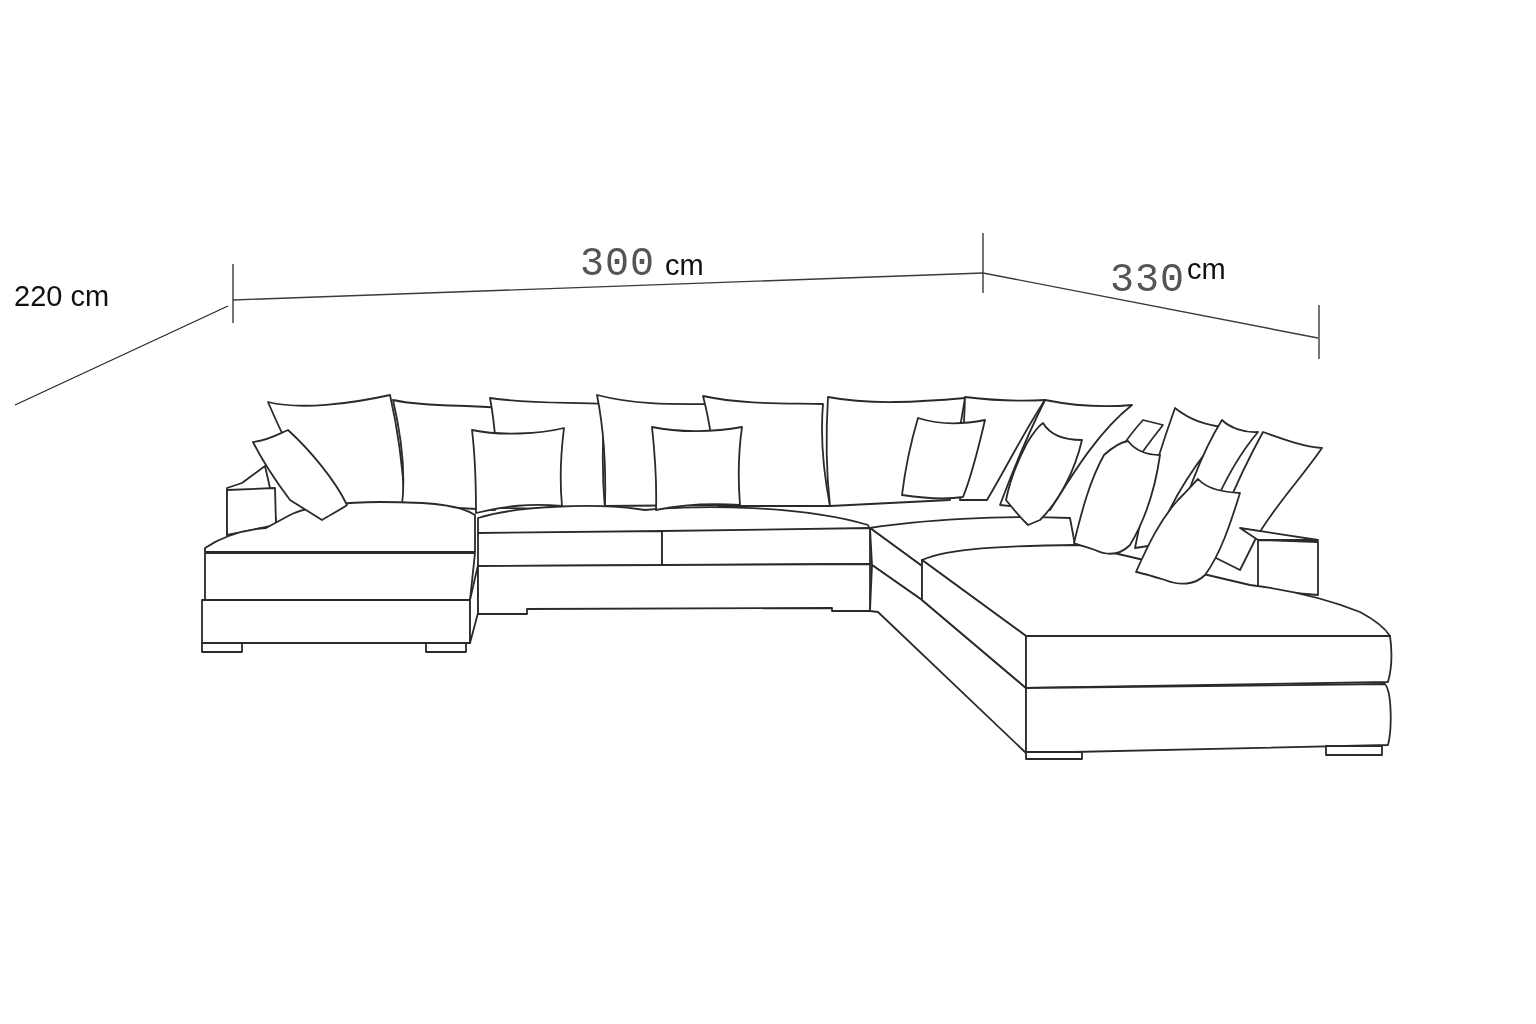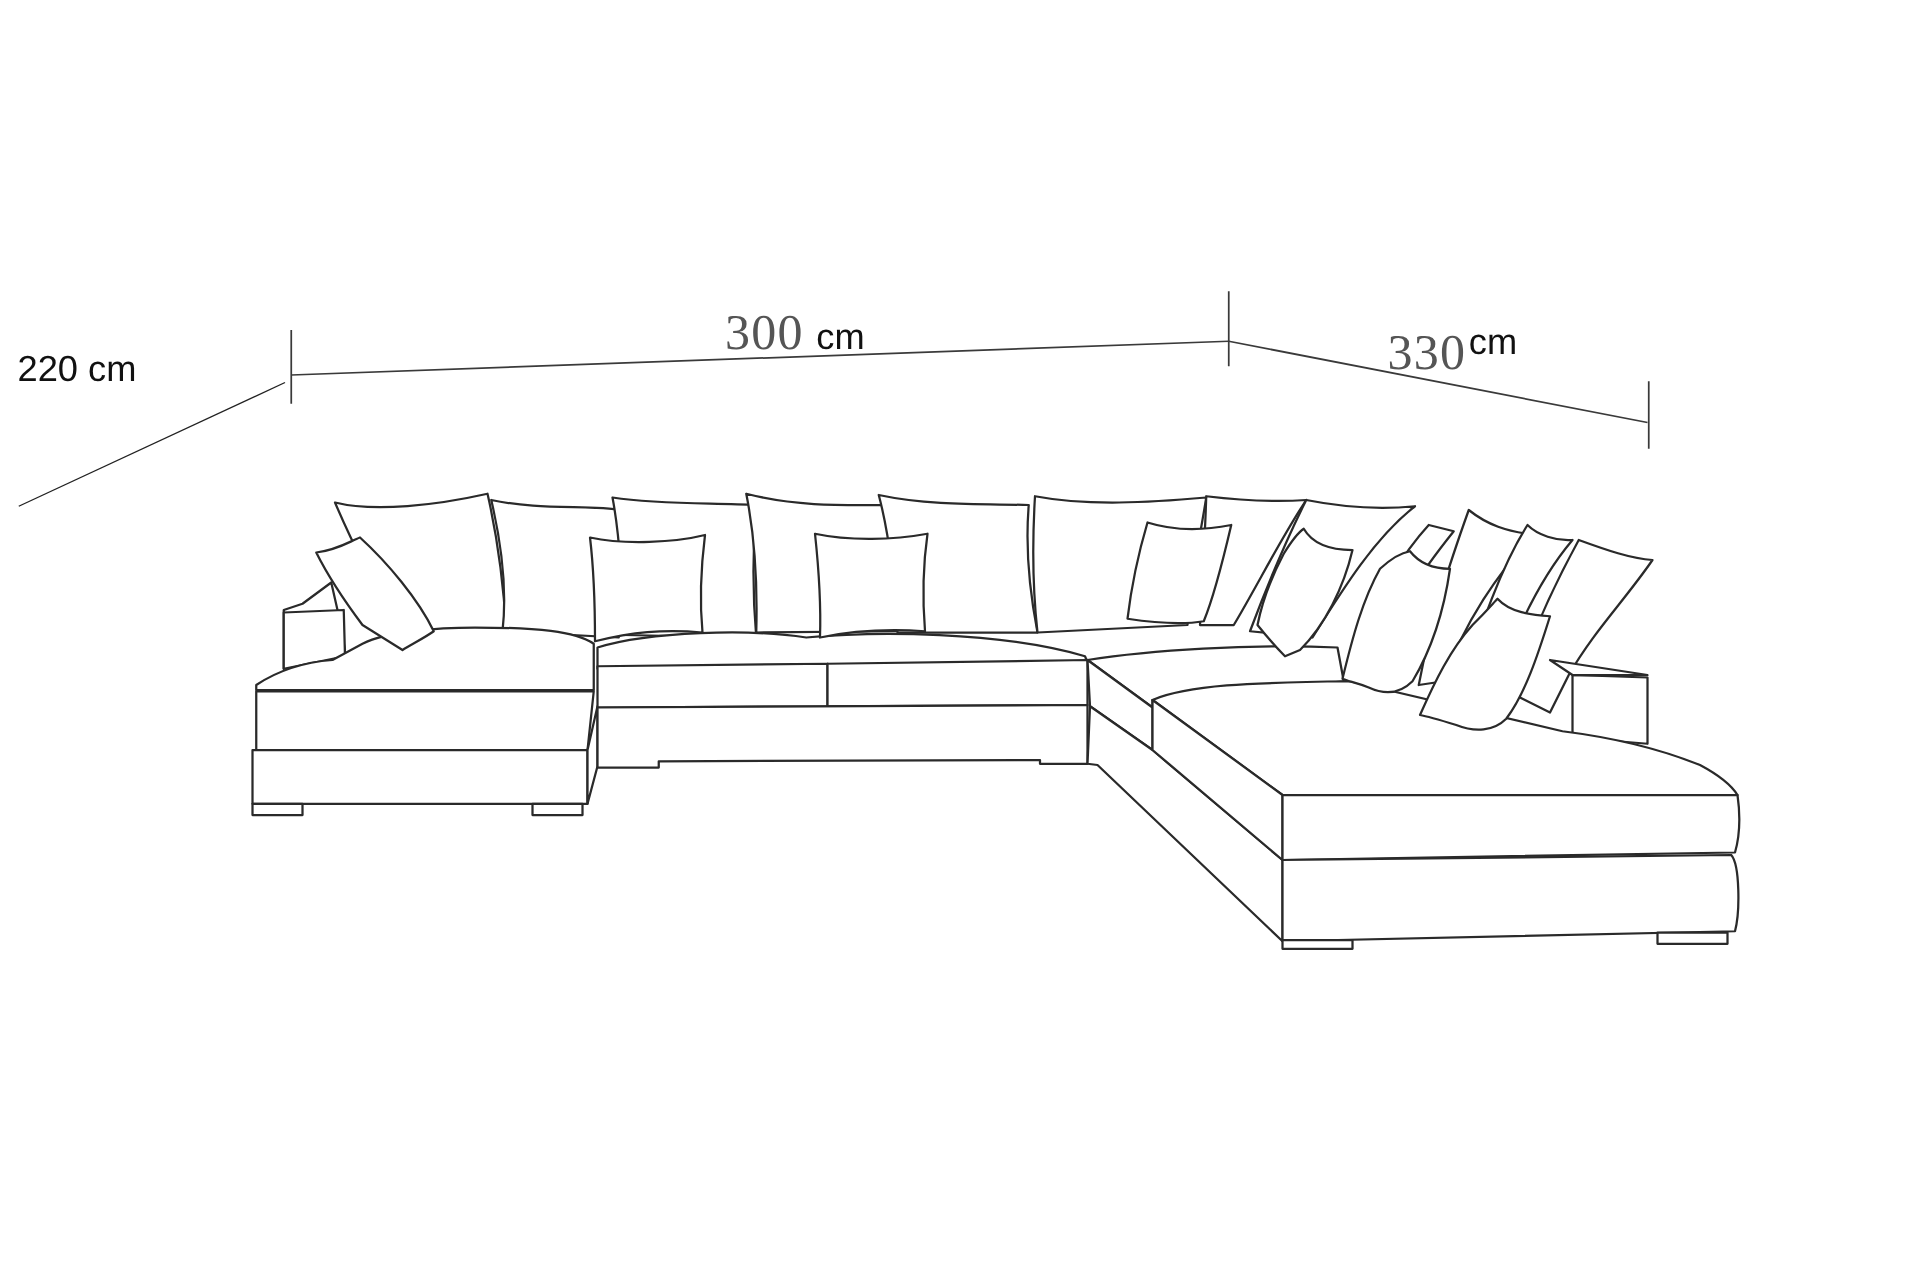--- a/index.html
+++ b/index.html
@@ -4,21 +4,21 @@
 <style>
   html, body { margin: 0; padding: 0; background: #ffffff; }
   body { width: 1536px; height: 1024px; position: relative; overflow: hidden;
          font-family: "Liberation Sans", sans-serif; }
   svg.drawing { position: absolute; left: 0; top: 0; }
   .ln { fill: #ffffff; stroke: #2a2a2a; stroke-width: 1.8; stroke-linejoin: round; stroke-linecap: round; }
   .dim { fill: none; stroke: #3a3a3a; stroke-width: 1.4; }
   .dim-thin { fill: none; stroke: #222; stroke-width: 1.1; }
   .lbl { position: absolute; white-space: nowrap; }
   .lbl-160 { left: 14px; top: 280px; font-size: 29px; color: #111; }
-  .num-big { font-size: 40px; color: #555; letter-spacing: 1px; font-family: Liberation Serif, serif; }
+  .num-big { font-size: 40px; color: #555; letter-spacing: 1px; font-family: Liberation Mono, monospace; }
   .unit { font-size: 29px; color: #111; }
   .lbl-300 { left: 580px; top: 242px; }
   .lbl-300 .unit { margin-left: 10px; }
   .lbl-250 { left: 1110px; top: 258px; }
   .lbl-250 .unit { position: relative; top: -12px; margin-left: 2px; }
 </style>
 </head>
 <body>
 
 <svg class="drawing" width="1536" height="1024" viewBox="0 0 1536 1024">

